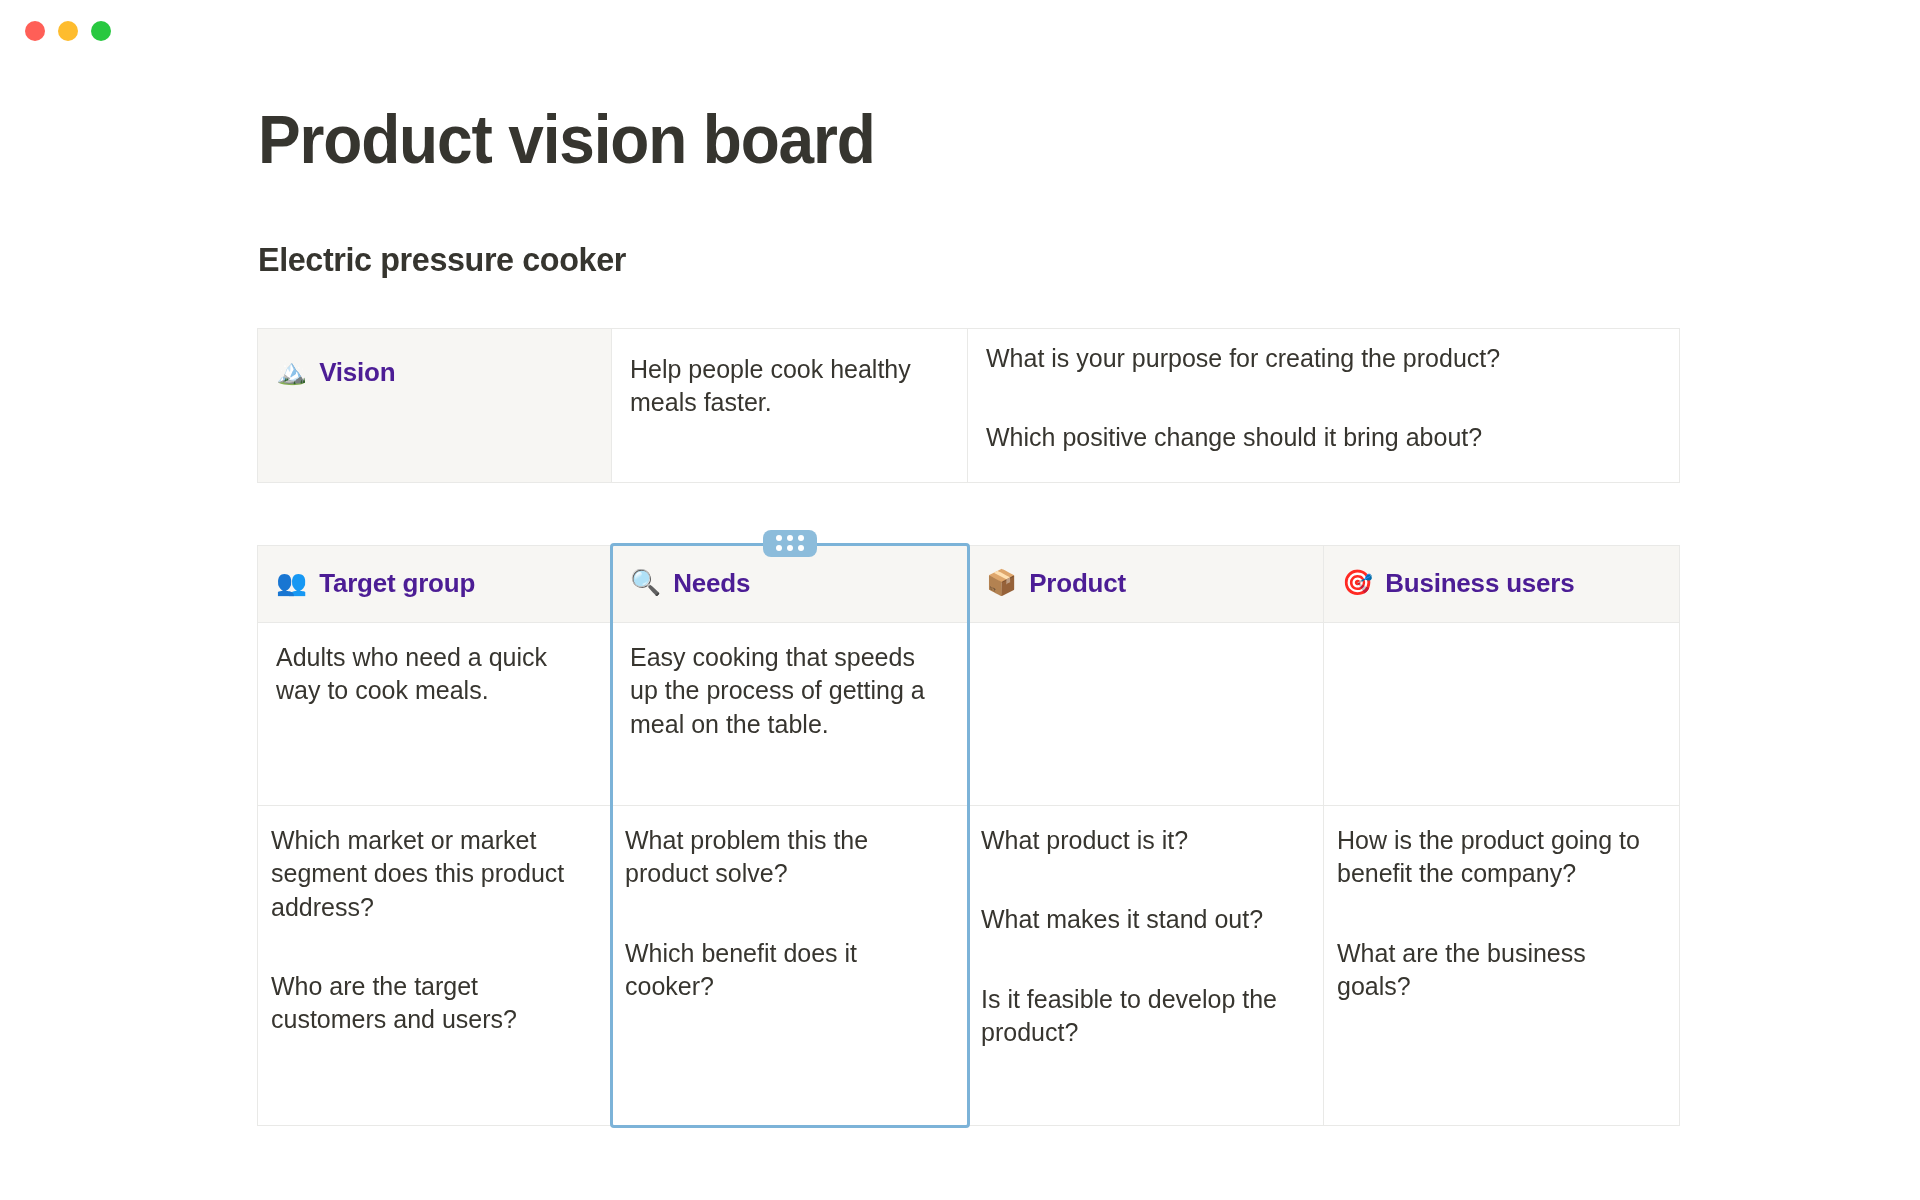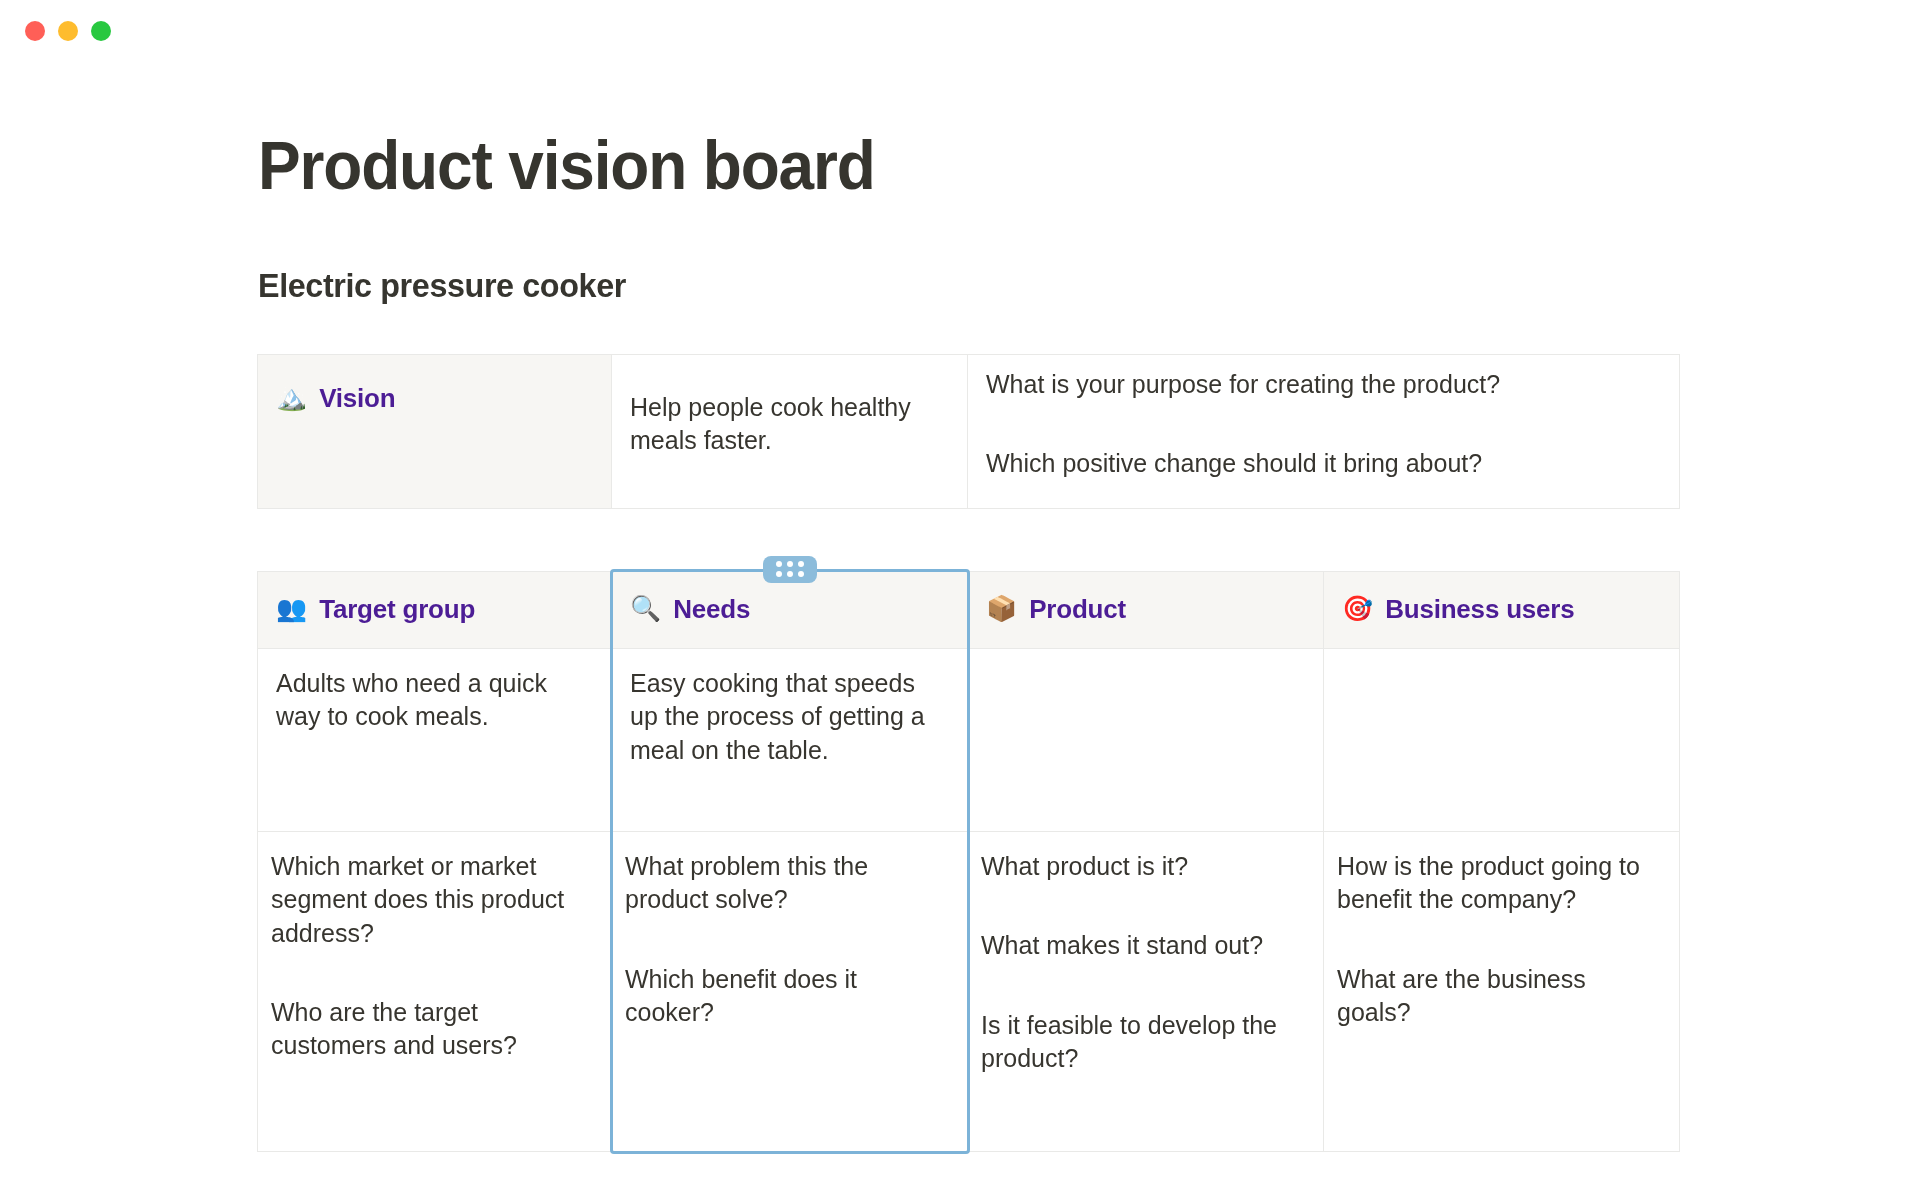--- a/index.html
+++ b/index.html
@@ -29,21 +29,21 @@
     border-radius: 50%;
     display: block;
   }
   .tl-close  { background: #ff5f57; }
   .tl-min    { background: #febc2e; }
   .tl-max    { background: #28c840; }
 
   
   .page {
     position: absolute;
-    top: 74px;
+    top: 48px;
     left: 0;
     width: 1920px;
   }
 
   .page-title {
     margin-left: 258px;
     margin-top: 55px;
     font-size: 68px;
     line-height: 1.08;
     font-weight: 700;
@@ -112,21 +112,21 @@
   }
   .placeholder p + p { margin-top: 46px; }
 
   
   .vision-table { margin-top: 48px; }
   .vision-table .c0 { width: 355px; height: 155px; }
   .vision-table .c1 { width: 356px; }
   .vision-table .c2 { width: 712px; }
 
   .vision-table .hdr-cell { padding-top: 26px; }
-  .vision-table .val-cell { padding-top: 36px; }
+  .vision-table .val-cell { padding-top: 24px; }
   .vision-table .ph-cell  { padding-top: 13px; }
 
   
   .vb-table { margin-top: 62px; position: relative; }
   .vb-table col.k0 { width: 355px; }
   .vb-table col.k1 { width: 356px; }
   .vb-table col.k2 { width: 356px; }
   .vb-table col.k3 { width: 356px; }
 
   .vb-table .hdr-row td { height: 72px; padding-top: 20px; }

